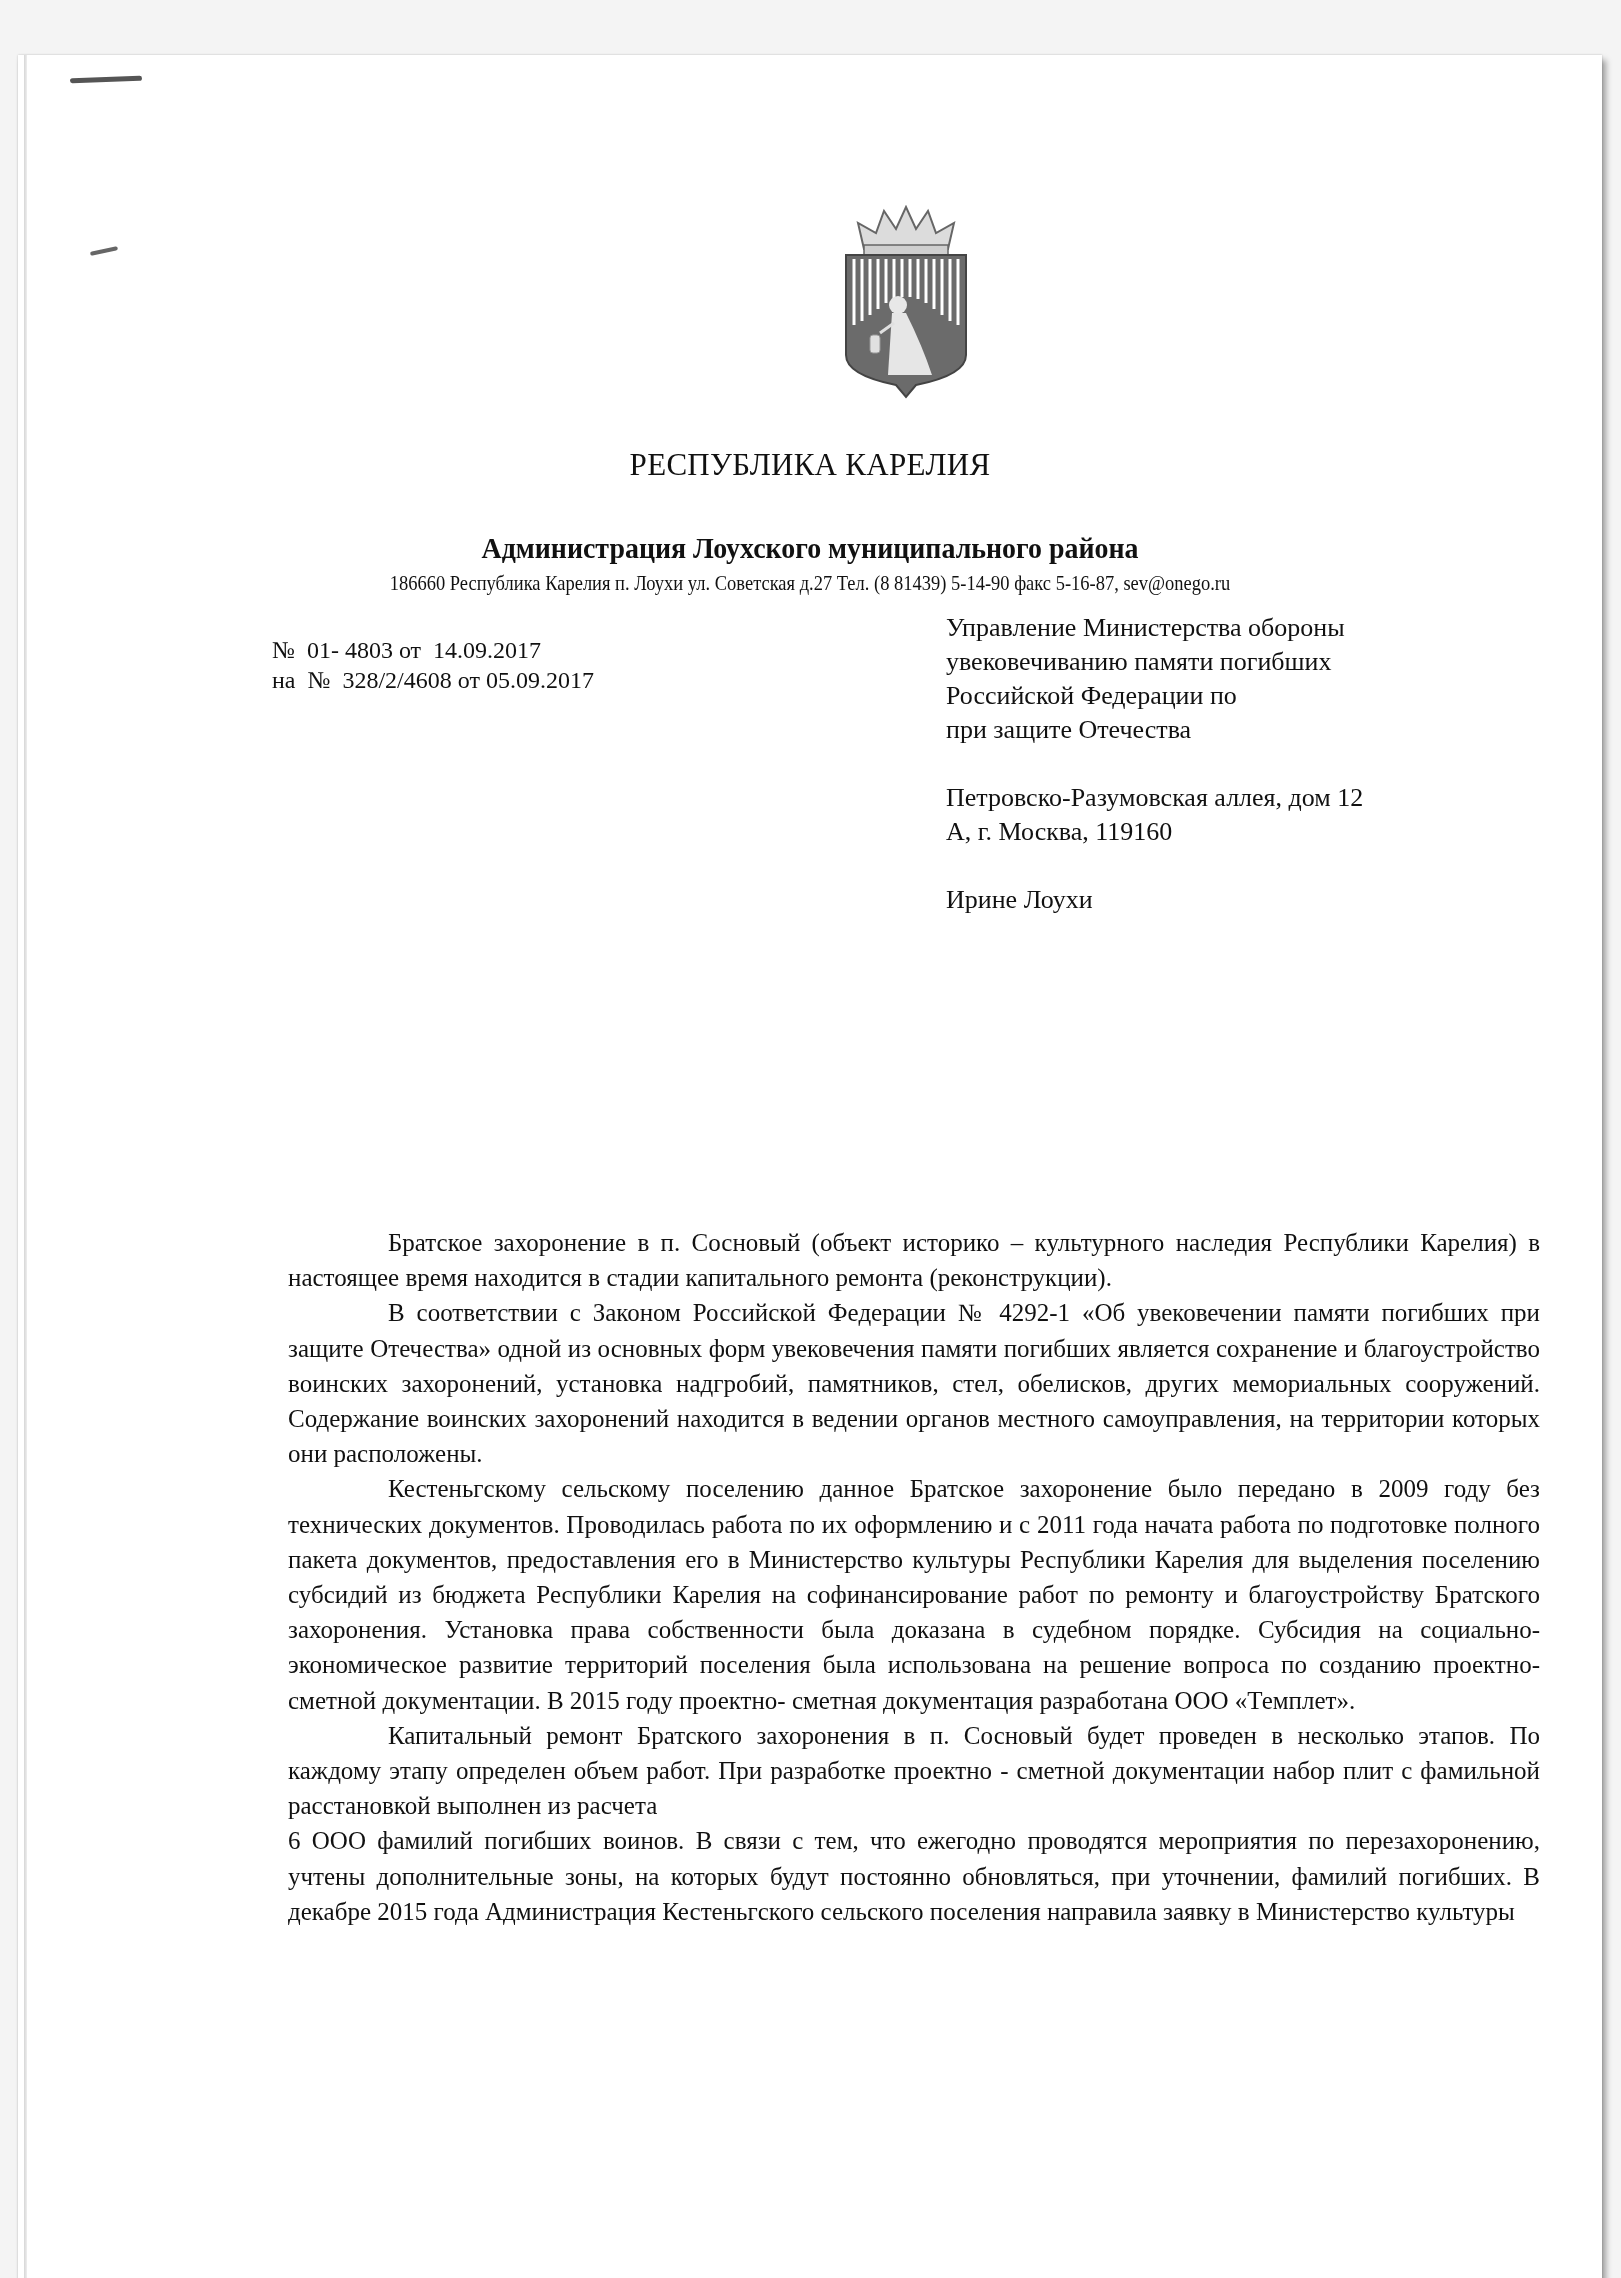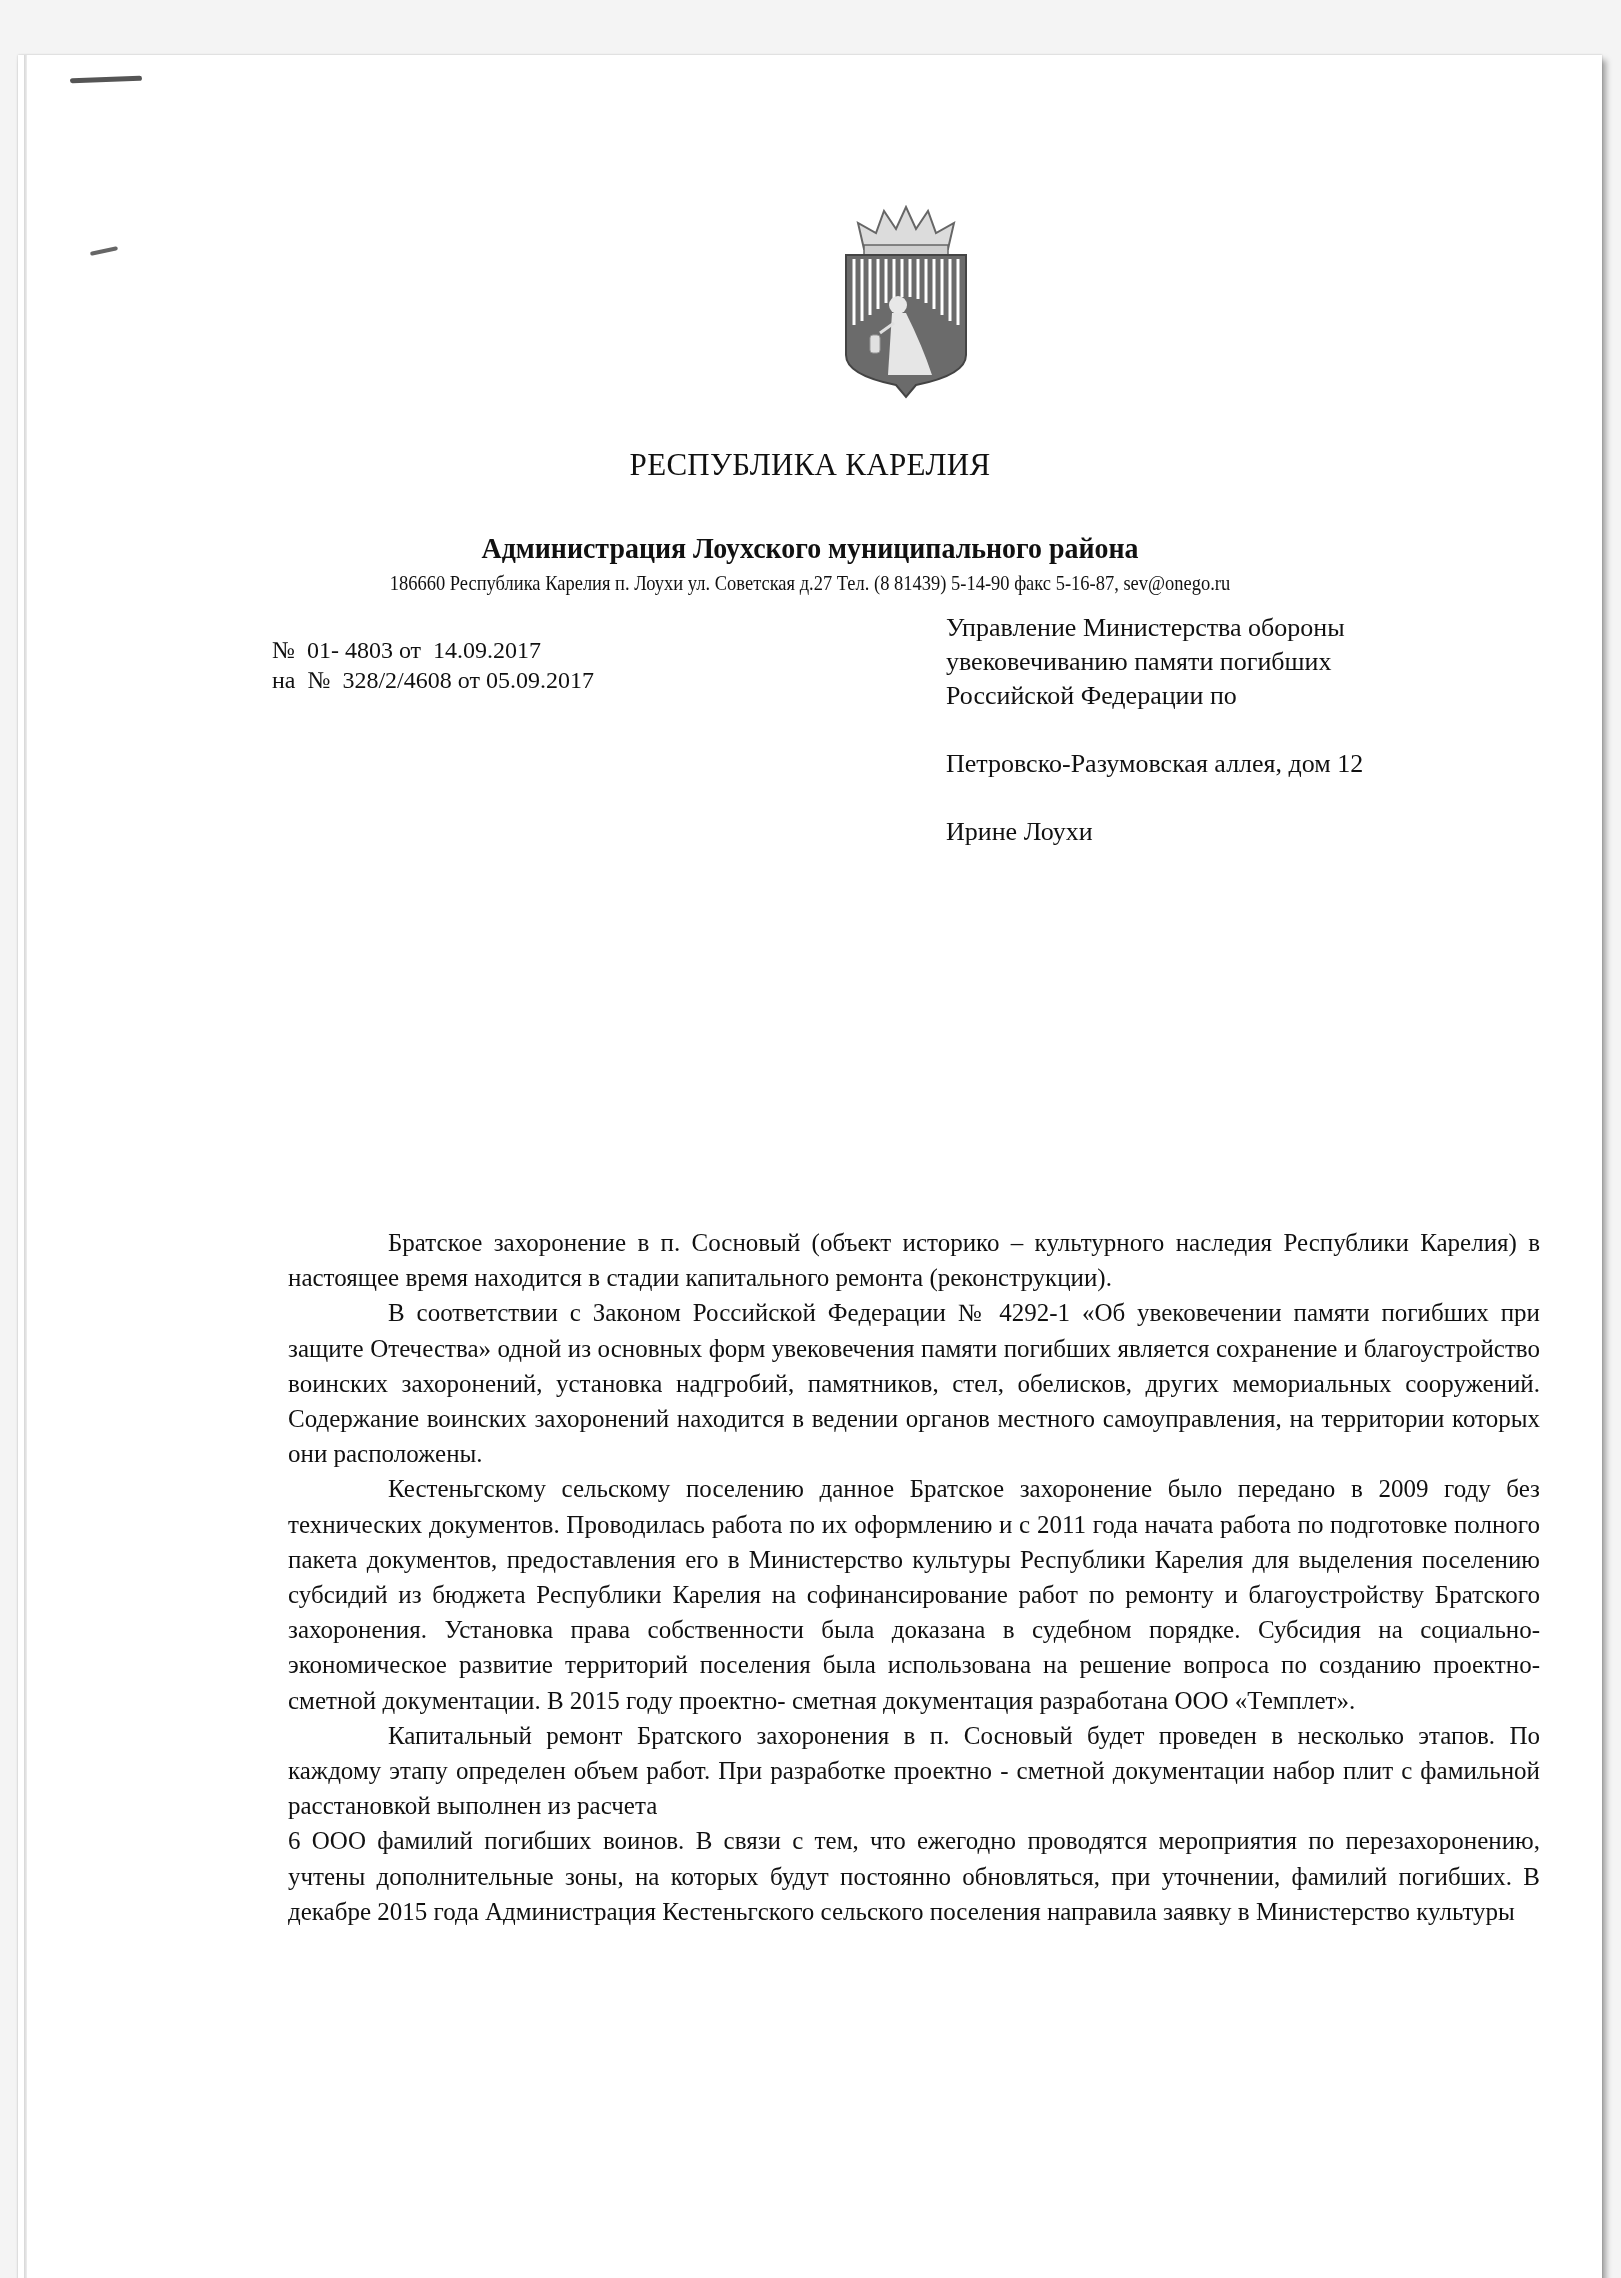--- a/index.html
+++ b/index.html
@@ -113,22 +113,24 @@
 
   <div class="ref">
     <div class="line">№  01- 4803 от  14.09.2017</div>
     <div class="line">на  №  328/2/4608 от 05.09.2017</div>
   </div>
 
   <div class="addressee">
     <div>Управление Министерства обороны</div>
     <div>увековечиванию памяти погибших</div>
     <div>Российской Федерации по</div>
+    <div>при защите Отечества</div>
     <div class="gap"></div>
     <div>Петровско-Разумовская аллея, дом 12</div>
+    <div>А, г. Москва, 119160</div>
     <div class="gap"></div>
     <div>Ирине Лоухи</div>
   </div>
 
   <div class="body">
     <p>Братское захоронение в п. Сосновый (объект историко – культурного наследия Республики Карелия) в настоящее время находится в стадии капитального ремонта (реконструкции).</p>
     <p>В соответствии с Законом Российской Федерации № 4292-1 «Об увековечении памяти погибших при защите Отечества» одной из основных форм увековечения памяти погибших является сохранение и благоустройство воинских захоронений, установка надгробий, памятников, стел, обелисков, других мемориальных сооружений. Содержание воинских захоронений находится в ведении органов местного самоуправления, на территории которых они расположены.</p>
     <p>Кестеньгскому сельскому поселению данное Братское захоронение было передано в 2009 году без технических документов. Проводилась работа по их оформлению и с 2011 года начата работа по подготовке полного пакета документов, предоставления его  в Министерство культуры Республики Карелия для выделения поселению субсидий из бюджета Республики Карелия на софинансирование работ по ремонту и благоустройству Братского захоронения. Установка права собственности была доказана в судебном порядке. Субсидия на социально-экономическое развитие территорий поселения была использована на решение вопроса по созданию проектно-сметной документации. В 2015 году проектно- сметная документация разработана ООО «Темплет».</p>
     <p>Капитальный ремонт Братского захоронения в п. Сосновый будет проведен в несколько этапов. По каждому этапу определен объем работ. При разработке проектно - сметной документации набор плит с фамильной расстановкой выполнен из расчета</p>
     <p class="noindent">6 ООО фамилий погибших воинов. В связи с тем, что ежегодно проводятся мероприятия по перезахоронению, учтены дополнительные зоны, на которых будут постоянно обновляться, при уточнении, фамилий погибших. В декабре 2015 года Администрация Кестеньгского сельского поселения направила заявку в Министерство культуры</p>

